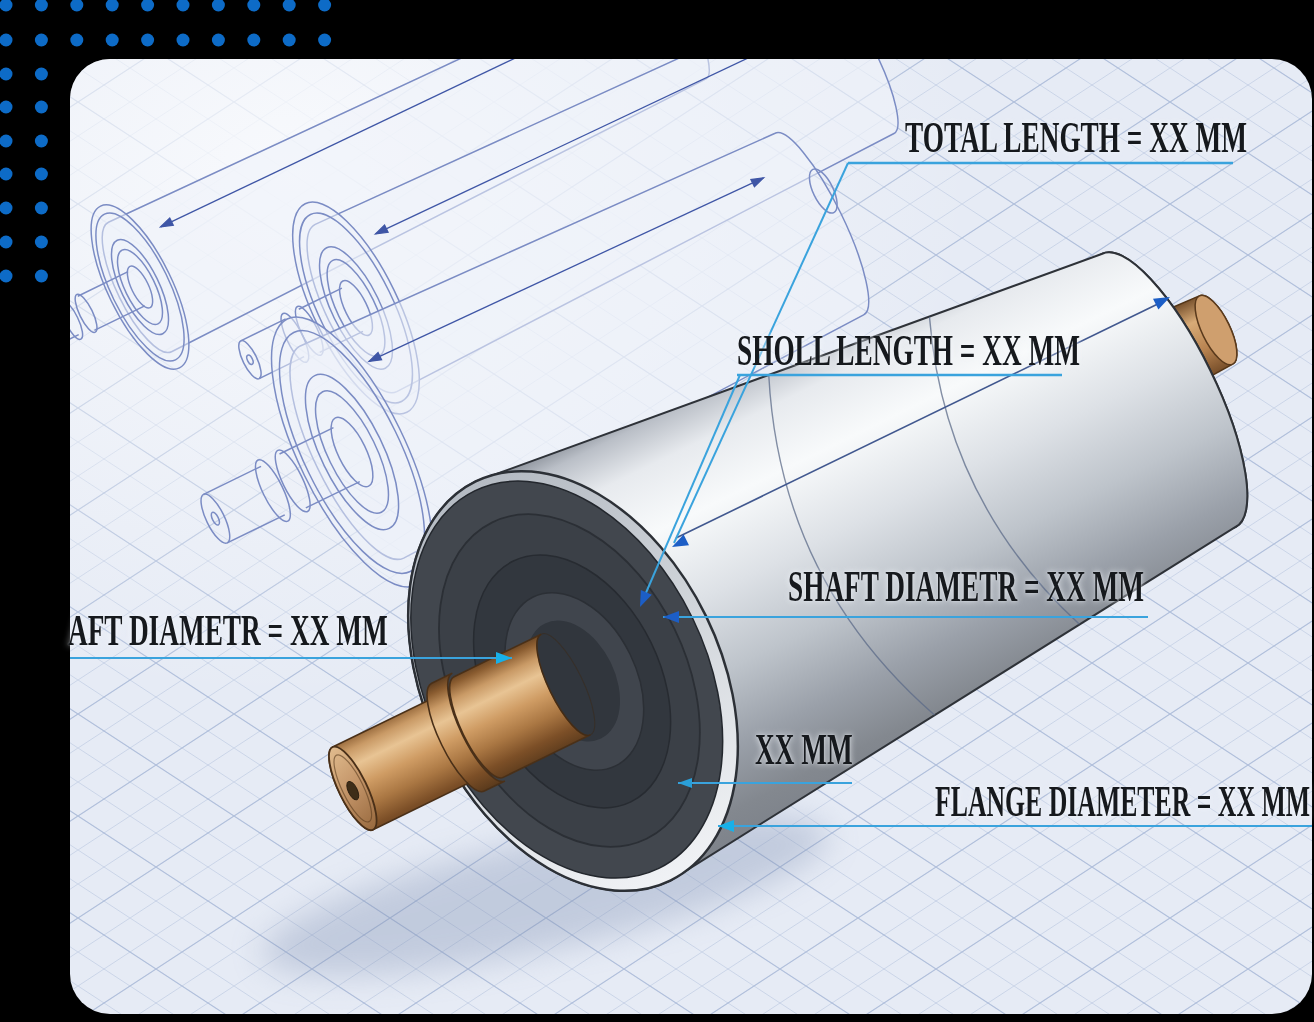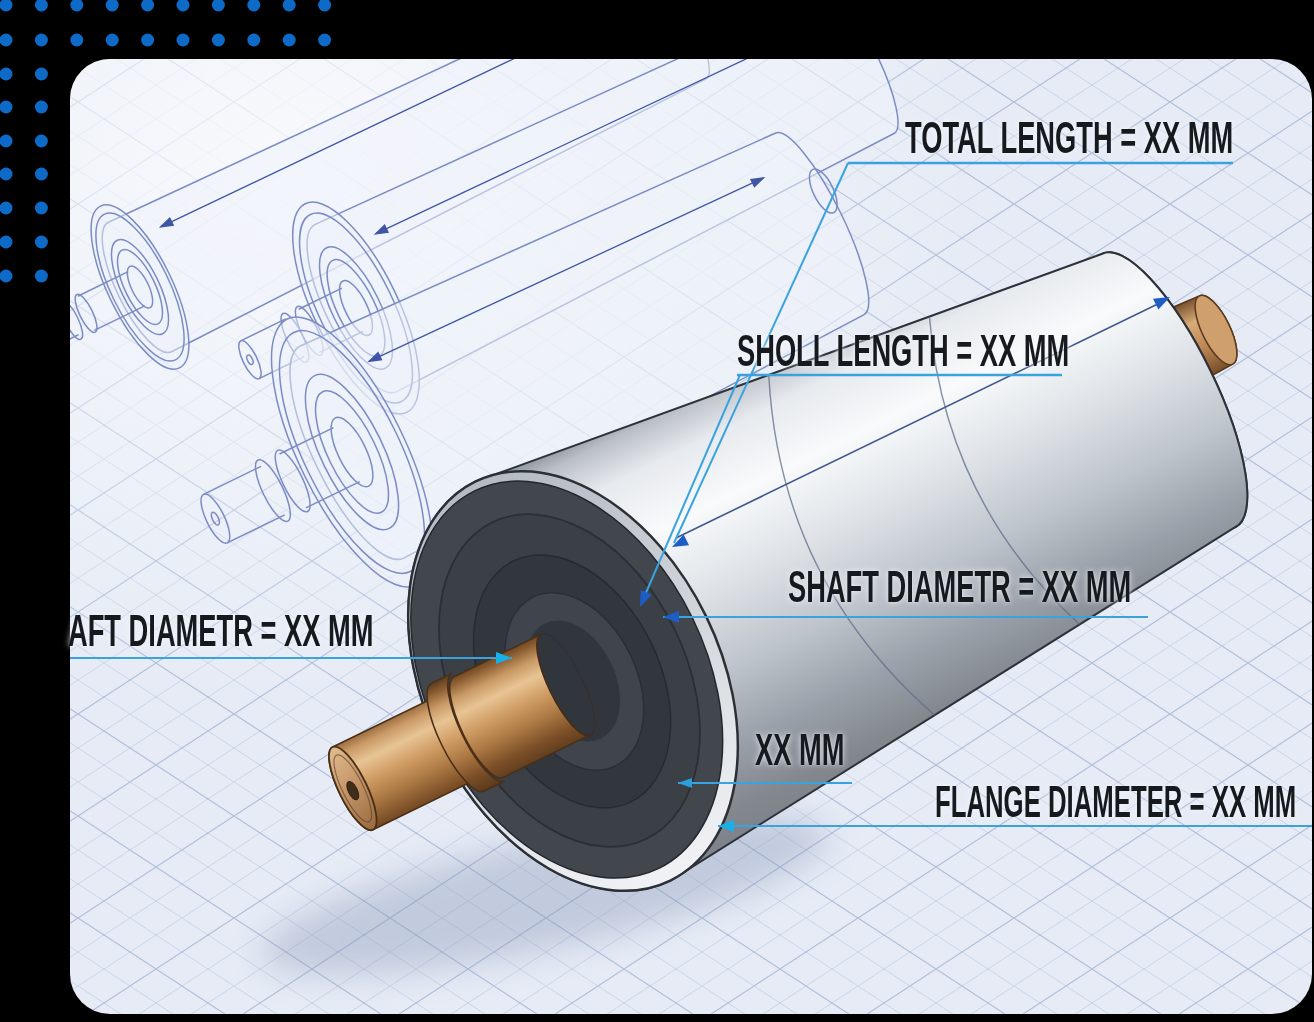--- a/index.html
+++ b/index.html
@@ -1,17 +1,17 @@
 <!DOCTYPE html>
 <html><head>
 <meta charset="utf-8">
 <style>
   html,body{margin:0;padding:0;background:#000;}
   .stage{position:relative;width:1314px;height:1022px;background:#000;overflow:hidden;
-         font-family:Liberation Sans, sans-serif;}
+         font-family:Liberation Serif, serif;}
   .stage svg{position:absolute;left:0;top:0;}
   .dim-label{position:absolute;font-weight:700;font-size:44px;color:#16191d;
              white-space:nowrap;line-height:1;transform-origin:0 0;transform:scaleX(0.62);
              text-shadow:0 0 8px rgba(244,248,253,.85),0 0 2px rgba(244,248,253,.55);}
   .lbl-total {left:905px;top:116px;}
   .lbl-sholl {left:737px;top:329px;}
   .lbl-shaftd{left:788px;top:565px;}
   .lbl-aftd  {left:68px; top:609px;}
   .lbl-xxmm  {left:755px;top:728px;}
   .lbl-flange{left:935px;top:780px;transform:scaleX(0.585);}

